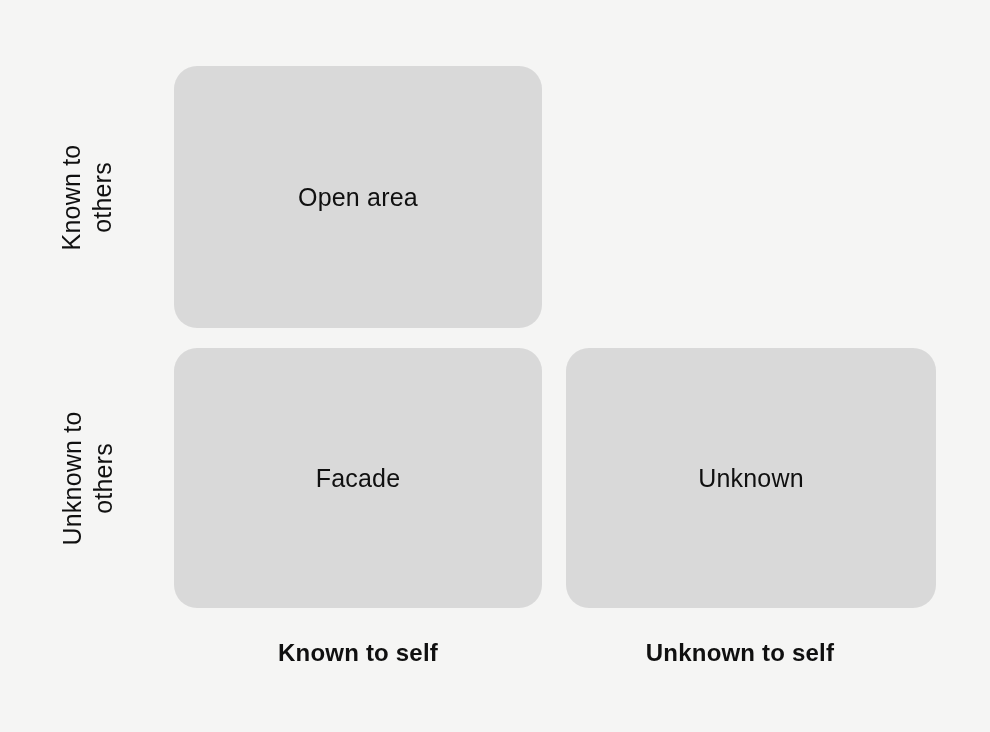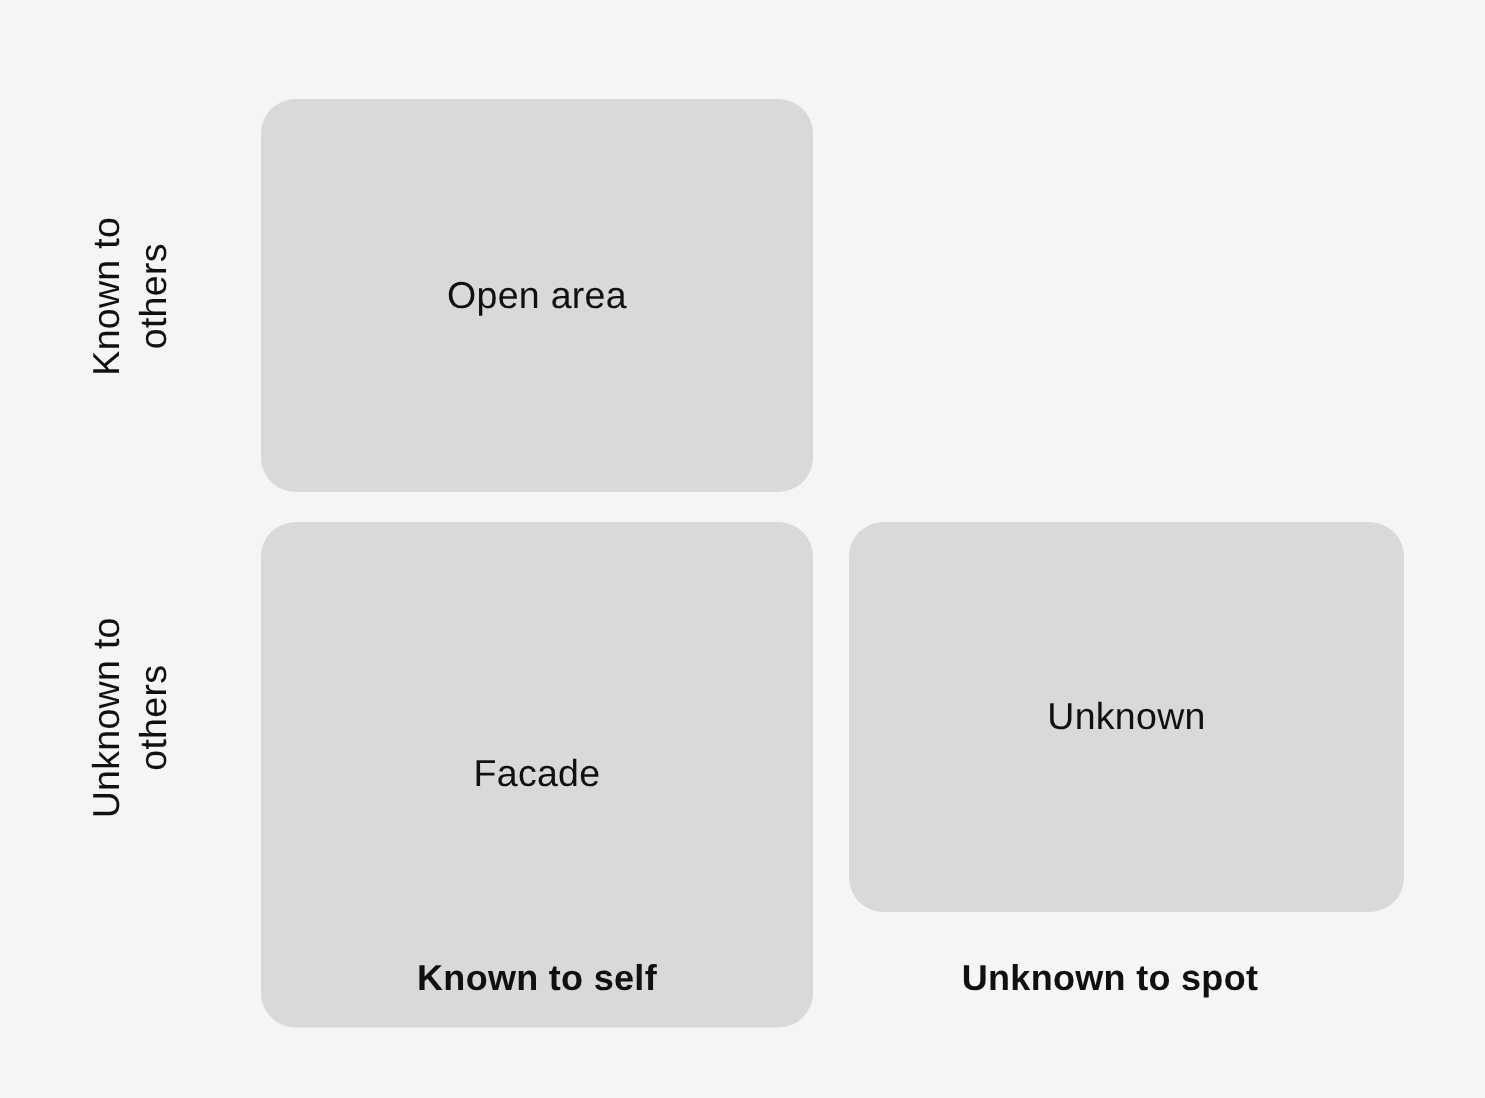--- a/index.html
+++ b/index.html
@@ -24,21 +24,21 @@
     border-radius: 23px;
   }
   .quadrant .q-label {
     font-size: 25px;
     font-weight: 400;
     letter-spacing: 0.2px;
     color: #101010;
   }
   .q-open    { left: 174px; top:  66px; width: 368px; height: 262px; background: #d9d9d9; }
   .q-blind   { left: 566px; top:  66px; width: 370px; height: 262px; background: #fd8c5a; }
-  .q-facade  { left: 174px; top: 348px; width: 368px; height: 337px; background: #d9d9d9; text-align: right; }
+  .q-facade  { left: 174px; top: 348px; width: 368px; height: 260px; background: #d9d9d9; text-align: right; }
   .q-unknown { left: 566px; top: 348px; width: 370px; height: 260px; background: #d9d9d9; }
 
   .row-label-area {
     position: absolute;
     left: 0;
     width: 174px;
     display: flex;
     align-items: center;
     justify-content: center;
   }
@@ -102,16 +102,16 @@
 
   <div class="quadrant q-unknown">
     <span class="q-label">Unknown</span>
   </div>
 
   <div class="col-label-area col-label-left">
     <span class="c-label">Known to self</span>
   </div>
 
   <div class="col-label-area col-label-right">
-    <span class="c-label">Unknown to spot</span>
+    <span class="c-label">Unknown to self</span>
   </div>
 
 </div>
 
 </body></html>

